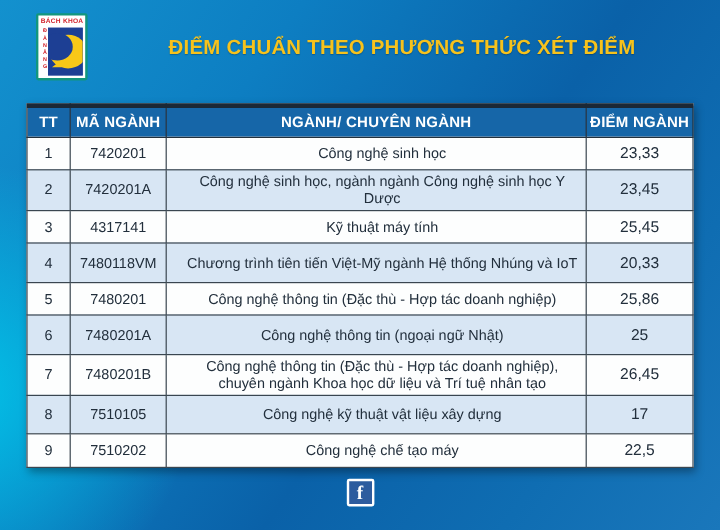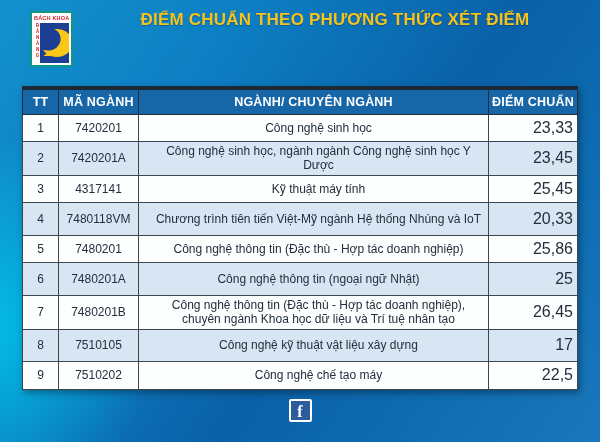--- a/index.html
+++ b/index.html
@@ -22,21 +22,21 @@
   .logo-top { font-size:5.5px; font-weight:bold; color:#d0202a; text-align:center; letter-spacing:0.2px; line-height:7px; white-space:nowrap; }
   .logo-body { display:flex; margin-top:1px; }
   .logo-vert {
     width:6px; font-size:4.5px; font-weight:bold; color:#d0202a;
     writing-mode:vertical-lr; text-orientation:upright; letter-spacing:1px; line-height:6px;
   }
   .logo-mark { flex:1; height:40px; background:#1d3f94; position:relative; overflow:hidden; }
   .logo-mark svg { display:block; width:100%; height:100%; }
 
   .title-block {
-    position:absolute; left:80px; right:10px; top:5px;
+    position:absolute; left:80px; right:10px; top:25px;
     text-align:center; color:#f6c21c; font-weight:bold;
     font-size:17px; line-height:29px; letter-spacing:0.2px;
     text-shadow:0 1px 1px rgba(0,0,0,0.25);
   }
 
   
   table.scores {
     position:absolute; left:22px; top:86px; width:555px;
     border-collapse:collapse; table-layout:fixed;
     border:1px solid #2a3742;
@@ -51,21 +51,21 @@
 
   thead th {
     background:#1666a8; color:#ffffff; font-weight:bold; font-size:12.5px;
     height:26px; border:1px solid #23303c; text-align:center; letter-spacing:0.2px;margin-left:39px;
   }
   tbody td {
     border:1px solid #3a4650; color:#222f3c; font-size:12px;
     background:#fdfefe; text-align:center; padding:2px 4px; line-height:14px;
   }
   tbody td.name { text-align:center; padding-left:16px; padding-right:6px; }
-  tbody td.score { font-size:16px;text-align:right; }
+  tbody td.score { font-size:13px; }
   tbody tr.alt td { background:#d8e6f4; }
   tbody tr:nth-child(1) td { height:27px; }
   tbody tr:nth-child(2) td { height:34px; }
   tbody tr:nth-child(3) td { height:27px; }
   tbody tr:nth-child(4) td { height:33px; }
   tbody tr:nth-child(5) td { height:27px; }
   tbody tr:nth-child(6) td { height:33px; }
   tbody tr:nth-child(7) td { height:34px; }
   tbody tr:nth-child(8) td { height:32px; }
   tbody tr:nth-child(9) td { height:28px; }
@@ -110,21 +110,21 @@
     <col class="c-tt">
       <col class="c-code">
       <col class="c-name">
       <col class="c-score">
   </colgroup>
   <thead>
     <tr>
       <th>TT</th>
       <th>MÃ NGÀNH</th>
       <th>NGÀNH/ CHUYÊN NGÀNH</th>
-      <th>ĐIỂM CHUẨN</th>
+      <th>ĐIỂM NGÀNH</th>
     </tr>
   </thead>
   <tbody>
     <tr>
       <td>1</td>
       <td>7420201</td>
       <td class="name">Công nghệ sinh học</td>
       <td class="score">23,33</td>
     </tr>
     <tr class="alt">

